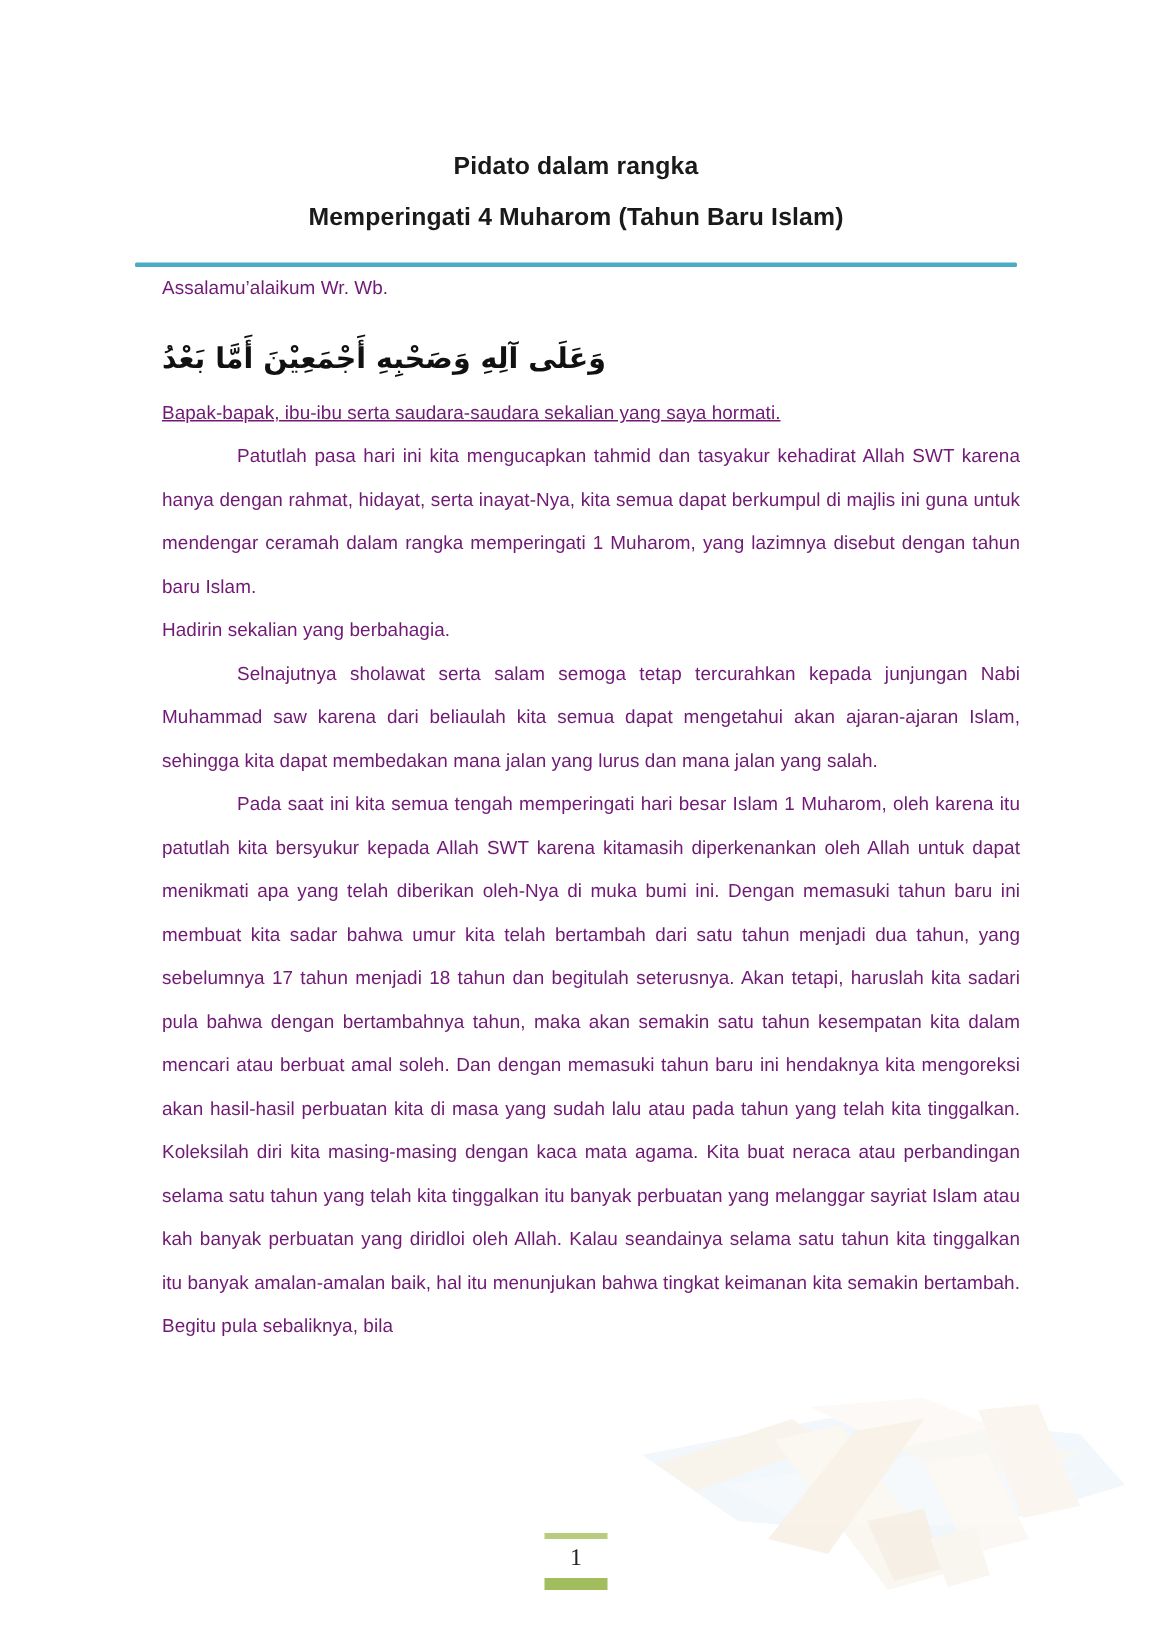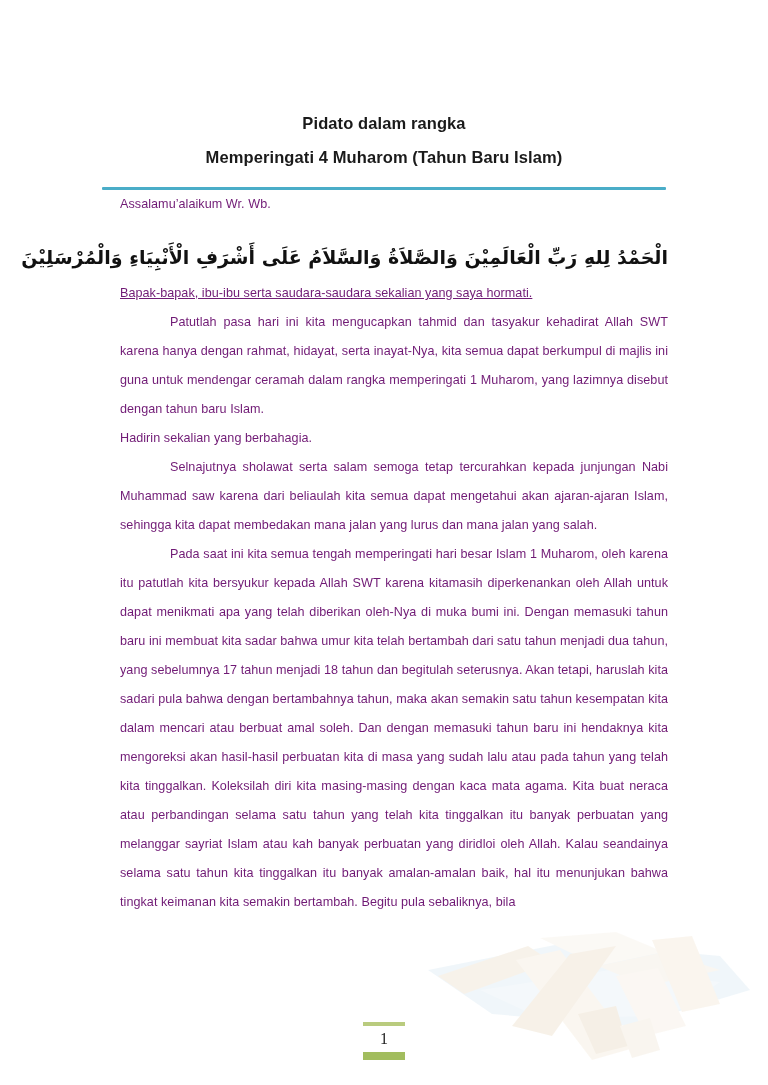--- a/index.html
+++ b/index.html
@@ -34,21 +34,21 @@
     pointer-events: none;
     z-index: 0;
     opacity: 1;
   }
   #watermark svg { display:block; width:100%; height:100%; }
 
   
   #content {
     position: relative;
     z-index: 2;
-    padding: 12px;
+    padding: 0;
   }
 
   
   .title-block {
     margin: 0;
     padding-top: 94px;
     text-align: center;
   }
   .doc-title-line {
     font-family: "Liberation Sans", sans-serif;
@@ -170,22 +170,22 @@
     <div class="title-block">
       <div class="doc-title-line">Pidato dalam rangka</div>
       <div class="doc-title-line">Memperingati 4 Muharom (Tahun Baru Islam)</div>
       <div class="title-rule"></div>
     </div>
 
     <div class="body-area">
 
       <p class="para noindent salam">Assalamu’alaikum Wr. Wb.</p>
 
-      <p class="arabic arabic-1">الْحَمْدُ لِلهِ رَبِّ الْعَالَمِيْنَ وَالصَّلاَةُ وَالسَّلاَمُ عَلَى أَشْرَفِ الْأَنْبِيَاءِ وَالْمُرْسَلِيْنَ</p>
-
+
+      <p class="arabic arabic-2">وَعَلَى آلِهِ وَصَحْبِهِ أَجْمَعِيْنَ أَمَّا بَعْدُ</p>
 
       <p class="para noindent addressee">Bapak-bapak, ibu-ibu serta saudara-saudara sekalian yang saya hormati.</p>
 
       <p class="para indent gap-before">Patutlah pasa hari ini kita mengucapkan tahmid dan tasyakur kehadirat Allah SWT karena hanya dengan rahmat, hidayat, serta inayat-Nya, kita semua dapat berkumpul di majlis ini guna untuk mendengar ceramah dalam rangka memperingati 1 Muharom, yang lazimnya disebut dengan tahun baru Islam.</p>
 
       <p class="para noindent gap-small">Hadirin sekalian yang berbahagia.</p>
 
       <p class="para indent gap-before">Selnajutnya sholawat serta salam semoga tetap tercurahkan kepada junjungan Nabi Muhammad saw karena dari beliaulah kita semua dapat mengetahui akan ajaran-ajaran Islam, sehingga kita dapat membedakan mana jalan yang lurus dan mana jalan yang salah.</p>
 
       <p class="para indent gap-small">Pada saat ini kita semua tengah memperingati hari besar Islam 1 Muharom, oleh karena itu patutlah kita bersyukur kepada Allah SWT karena kitamasih diperkenankan oleh Allah untuk dapat menikmati apa yang telah diberikan oleh-Nya di muka bumi ini. Dengan memasuki tahun baru ini membuat kita sadar bahwa umur kita telah bertambah dari satu tahun menjadi dua tahun, yang sebelumnya 17 tahun menjadi 18 tahun dan begitulah seterusnya. Akan tetapi, haruslah kita sadari pula bahwa dengan bertambahnya tahun, maka akan semakin satu tahun kesempatan kita dalam mencari atau berbuat amal soleh. Dan dengan memasuki tahun baru ini hendaknya kita mengoreksi akan hasil-hasil perbuatan kita di masa yang sudah lalu atau pada tahun yang telah kita tinggalkan. Koleksilah diri kita masing-masing dengan kaca mata agama. Kita buat neraca atau perbandingan selama satu tahun yang telah kita tinggalkan itu banyak perbuatan yang melanggar sayriat Islam atau kah banyak perbuatan yang diridloi oleh Allah. Kalau seandainya selama satu tahun kita tinggalkan itu banyak amalan-amalan baik, hal itu menunjukan bahwa tingkat keimanan kita semakin bertambah. Begitu pula sebaliknya, bila</p>

